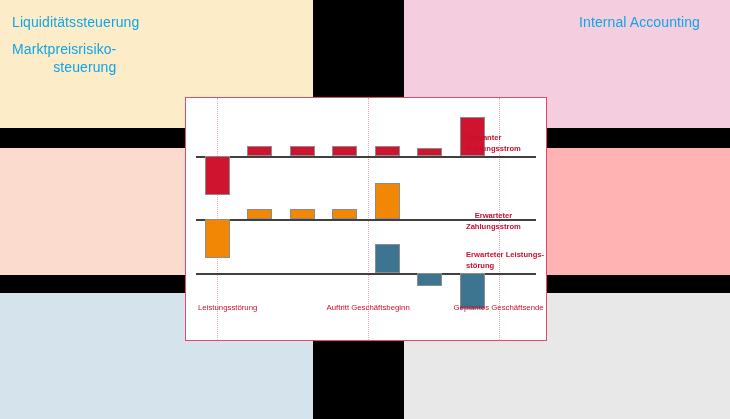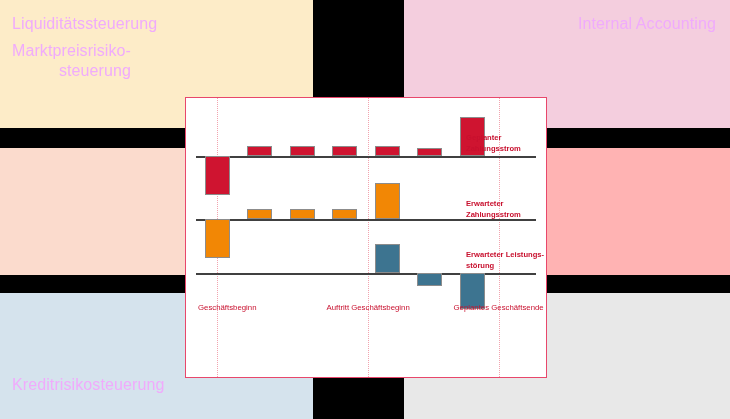--- a/index.html
+++ b/index.html
@@ -16,47 +16,47 @@
     background: #000000;
   }
 
   
   .quad {
     position: absolute;
     box-sizing: border-box;
   }
   .quad-label {
     position: absolute;
-    color: #f0abfc;
-    font-size: 16px;
+    color: #0ea5e9;
+    font-size: 14px;
     line-height: 1.28;
     letter-spacing: 0.1px;
     white-space: pre-line;
   }
   .q-tl { left: 0;   top: 0;   width: 313px; height: 128px; background: #fdecc8; }
   .q-tr { left: 404px; top: 0;   width: 326px; height: 128px; background: #f4cede; }
   .q-ml { left: 0;   top: 148px; width: 313px; height: 127px; background: #fbdbcd; }
   .q-mr { left: 404px; top: 148px; width: 326px; height: 127px; background: #ffb3b3; }
   .q-bl { left: 0;   top: 293px; width: 313px; height: 126px; background: #d5e3ed; }
   .q-br { left: 404px; top: 293px; width: 326px; height: 126px; background: #e8e8e8; }
 
   .lbl-tl { left: 12px;  top: 14px;  text-align: left; }
-  .lbl-tr { right: 14px; top: 14px;  text-align: right; margin-left: 23px; }
+  .lbl-tr { right: 30px; top: 14px;  text-align: right; margin-left: 23px; }
   .lbl-ml { left: 12px;  top: 41px;  text-align: right; }
   .lbl-mr { right: 14px; top: 35px;  text-align: right; }
   .lbl-bl { left: 12px;  bottom: 24px; text-align: left; }
   .lbl-br { right: 14px; bottom: 24px; text-align: right; }
 
   
   #chart-panel {
     position: absolute;
     left: 185px;
     top: 97px;
     width: 362px;
-    height: 281px;
+    height: 244px;
     background: #ffffff;
     border: 1.6px solid #e8476b;
     box-sizing: border-box;
     overflow: hidden;
   }
   .plot {
     position: absolute;
     left: 0; top: 0; right: 0; bottom: 0;
   }
   
@@ -107,21 +107,20 @@
   <div class="quad q-tr"></div>
   <div class="quad q-ml"></div>
   <div class="quad q-mr"></div>
   <div class="quad q-bl"></div>
   <div class="quad q-br"></div>
 
   <div class="quad-label lbl-tl">Liquiditätssteuerung</div>
   <div class="quad-label lbl-tr">Internal Accounting</div>
   <div class="quad-label lbl-ml">Marktpreisrisiko-
 steuerung</div>
-  <div class="quad-label lbl-bl">Kreditrisikosteuerung</div>
 
   <div id="chart-panel">
     <div class="plot" id="plot-area">
         <div class="vline" style="left: 31.25px; border-left-color: rgb(242, 163, 174);"></div>
         <div class="vline" style="left: 182.125px; border-left-color: rgb(242, 163, 174);"></div>
         <div class="vline" style="left: 312.6px; border-left-color: rgb(242, 163, 174);"></div>
         <div class="baseline" style="left: 10px; width: 340px; top: 58px;"></div>
         <div class="bar" style="width: 25px; height: 39px; left: 18.75px; top: 58px; background: rgb(207, 20, 48);"></div>
         <div class="bar" style="width: 25px; height: 10.4px; left: 61.25px; top: 47.6px; background: rgb(207, 20, 48);"></div>
         <div class="bar" style="width: 25px; height: 10.4px; left: 103.75px; top: 47.6px; background: rgb(207, 20, 48);"></div>
@@ -130,27 +129,27 @@
         <div class="bar" style="width: 25px; height: 7.8px; left: 231.25px; top: 50.2px; background: rgb(207, 20, 48);"></div>
         <div class="bar" style="width: 25px; height: 39px; left: 273.75px; top: 19px; background: rgb(207, 20, 48);"></div>
         <div class="series-caption" style="left: 280px; top: 34px;">Geplanter
 Zahlungsstrom</div>
         <div class="baseline" style="left: 10px; width: 340px; top: 121px;"></div>
         <div class="bar" style="width: 25px; height: 39px; left: 18.75px; top: 121px; background: rgb(242, 135, 5);"></div>
         <div class="bar" style="width: 25px; height: 10.4px; left: 61.25px; top: 110.6px; background: rgb(242, 135, 5);"></div>
         <div class="bar" style="width: 25px; height: 10.4px; left: 103.75px; top: 110.6px; background: rgb(242, 135, 5);"></div>
         <div class="bar" style="width: 25px; height: 10.4px; left: 146.25px; top: 110.6px; background: rgb(242, 135, 5);"></div>
         <div class="bar" style="width: 25px; height: 36.4px; left: 188.75px; top: 84.6px; background: rgb(242, 135, 5);"></div>
-        <div class="series-caption" style="left: 280px; top: 100px;">Erwarteter
+        <div class="series-caption" style="left: 280px; top: 112px; text-align: center;">Erwarteter
 Zahlungsstrom</div>
         <div class="baseline" style="left: 10px; width: 340px; top: 175px;"></div>
         <div class="bar" style="width: 25px; height: 28.6px; left: 188.75px; top: 146.4px; background: rgb(61, 116, 144);"></div>
         <div class="bar" style="width: 25px; height: 13px; left: 231.25px; top: 175px; background: rgb(61, 116, 144);"></div>
         <div class="bar" style="width: 25px; height: 36.4px; left: 273.75px; top: 175px; background: rgb(61, 116, 144);"></div>
         <div class="series-caption" style="left: 280px; top: 151px;">Erwarteter Leistungs-
 störung</div>
-        <div class="tick-caption" style="top: 205px; left: 12px; transform: none;">Geschäftsbeginn</div>
+        <div class="tick-caption" style="top: 205px; left: 12px; transform: none;">Leistungsstörung</div>
         <div class="tick-caption" style="top: 205px; left: 182.125px; transform: translateX(-50%);">Auftritt Geschäftsbeginn</div>
         <div class="tick-caption" style="top: 205px; left: 312.6px; transform: translateX(-50%);">Geplantes Geschäftsende</div>
       </div>
   </div>
 
 </div>
 
 </body></html>

